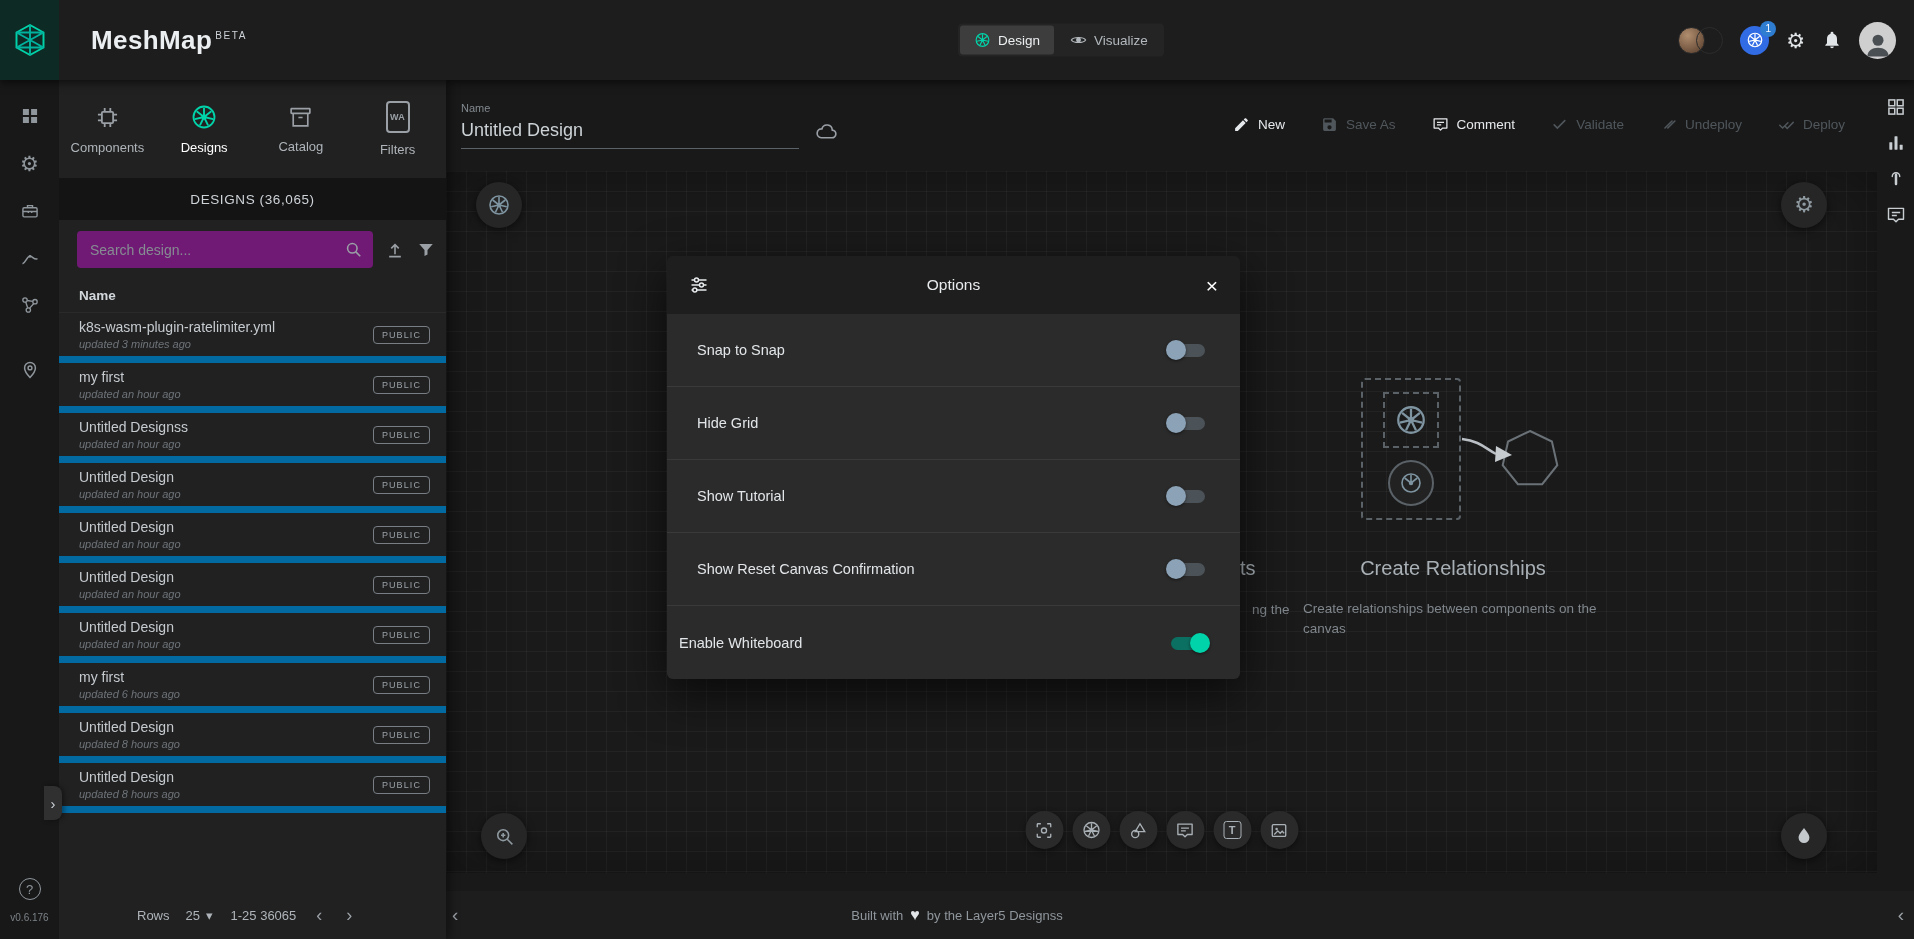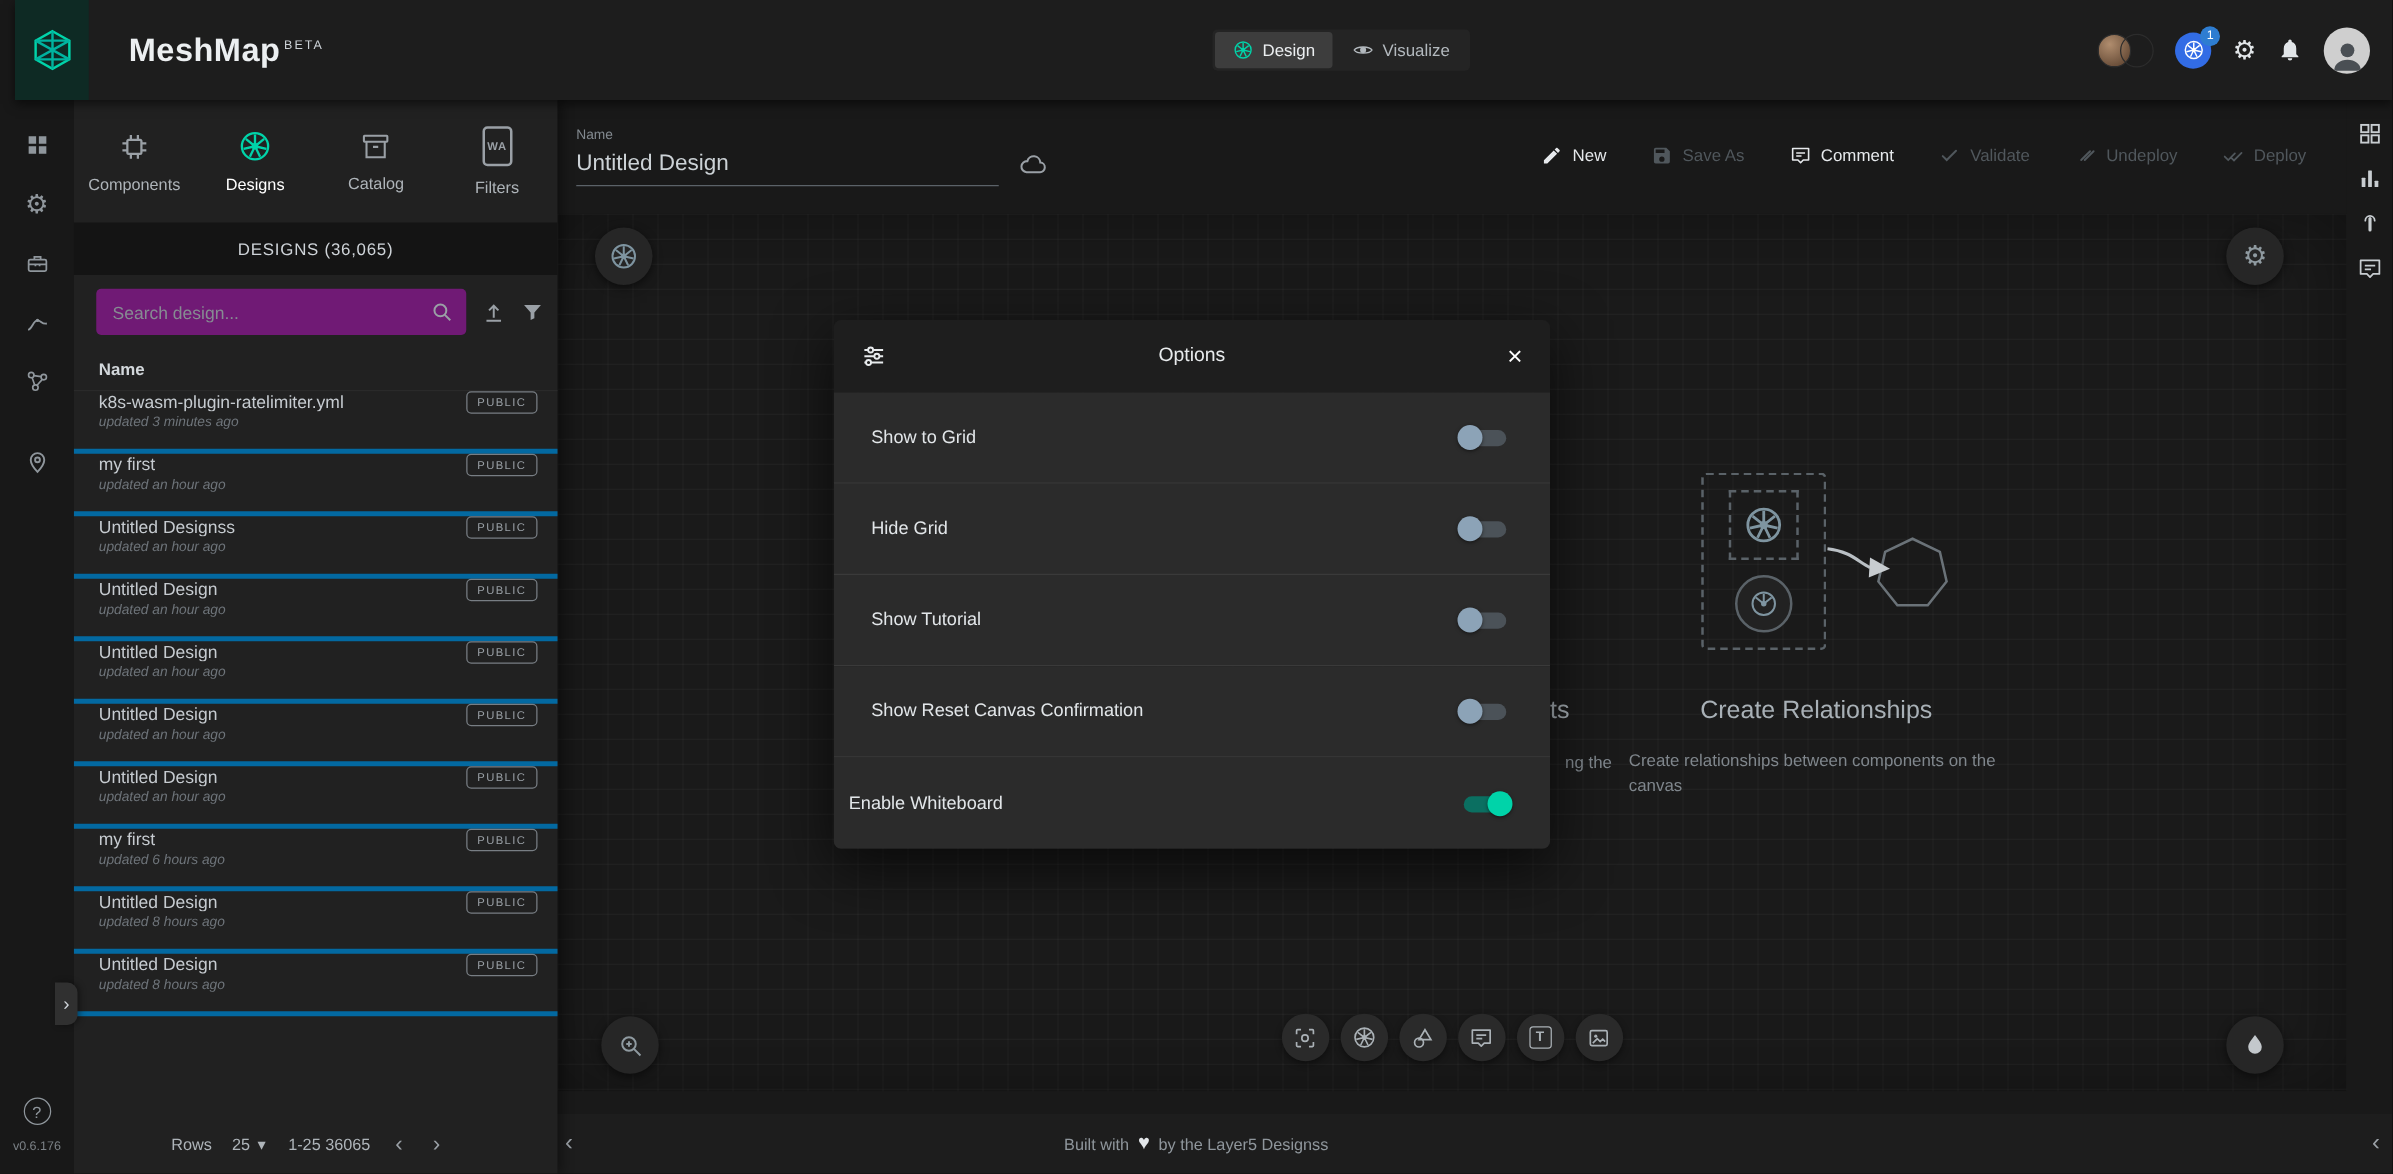--- a/index.html
+++ b/index.html
@@ -3,21 +3,21 @@
 <meta charset="utf-8">
 <style>
   * { margin:0; padding:0; box-sizing:border-box; }
   html,body { background:#0d0d0d; }
   body { font-family:"Liberation Sans", sans-serif; }
   svg { display:block; }
 
   .app { position:relative; width:1914px; height:939px; background:#191919; overflow:hidden; color:#c9ced3; }
 
   
-  .topbar { position:absolute; top:0; left:12px; right:0; height:80px; background:#1d1d1d;
+  .topbar { position:absolute; top:0; left:0; right:0; height:80px; background:#1d1d1d;
             box-shadow:0 3px 8px rgba(0,0,0,.55); z-index:50; display:flex; align-items:center; }
   .logo-box { width:59px; height:80px; background:#0e2a24; display:flex; align-items:center; justify-content:center; flex:0 0 auto; cursor:pointer; }
   .brand { margin-left:32px; font-size:26px; font-weight:700; color:#eceff1; letter-spacing:.4px; }
   .brand .beta { font-size:10px; font-weight:400; color:#cdd3d8; letter-spacing:1.6px; position:relative; top:-10px; margin-left:3px; }
   .mode-toggle { position:absolute; left:958px; top:50%; transform:translateY(-50%);
                  display:flex; background:#242424; border-radius:4px; padding:2px; gap:2px; }
   .mode-seg { display:flex; align-items:center; gap:7px; padding:6px 14px; border-radius:3px;
               font-size:13.5px; color:#b3b9be; cursor:pointer; }
   .mode-seg.active { background:#3d3d3d; color:#eceff1; }
   .top-right { position:absolute; right:18px; top:0; height:80px; display:flex; align-items:center; gap:17px; }
@@ -59,22 +59,22 @@
                  font-size:13.5px; letter-spacing:.6px; color:#ced3d8; flex:0 0 auto; }
   .search-row { display:flex; align-items:center; gap:12px; padding:11px 14px 9px 18px; flex:0 0 auto; }
   .search-box { flex:0 0 296px; height:37px; background:#701a75; border-radius:4px; display:flex; align-items:center;
                 padding:0 10px 0 13px; }
   .search-box input { flex:1; background:transparent; border:none; outline:none; color:#c9ced3; font-size:14px;
                       font-family:"Liberation Sans", sans-serif; }
   .search-box input::placeholder { color:#868c92; }
   .panel-tool { color:#9aa0a6; cursor:pointer; }
   .col-header { padding:11px 0 9px 20px; font-size:13.5px; font-weight:bold; color:#d2d7db; flex:0 0 auto; cursor:pointer; }
   .design-list { border-top:1px solid #2a2a2a; flex:0 0 auto; }
-  .design-row { height:50px; display:flex; align-items:flex-start; padding:0 16px 0 20px;
-                border-bottom:4px solid #0369a1; cursor:pointer;gap:36px; }
+  .design-row { height:50px; display:flex; align-items:center; padding:0 16px 0 20px;
+                border-bottom:7px solid #0369a1; cursor:pointer;gap:36px; }
   .design-info { flex:1; min-width:0; }
   .design-name { font-size:14px; color:#c6cbd0; white-space:nowrap; overflow:hidden; }
   .design-updated { font-size:11px; font-style:italic; color:#6e747a; margin-top:3px; }
   .public-badge { border:1px solid #787e84; color:#9aa0a6; border-radius:4px; font-size:9px; letter-spacing:1.1px;
                   padding:3px 8px; flex:0 0 auto; }
   .pagination { margin-top:auto; height:48px; display:flex; align-items:center; gap:16px; padding-left:78px;
                 font-size:13px; color:#aeb4b9; flex:0 0 auto; }
   .rows-select { display:flex; align-items:center; gap:6px; cursor:pointer; }
   .pag-arrow { font-size:18px; color:#9aa0a6; cursor:pointer; padding:0 4px; }
   .pag-range { margin-left:2px; }
@@ -596,21 +596,21 @@
               <path d="M3 6h18M3 12h18M3 18h18"></path>
               <circle cx="9" cy="6" r="2.4" fill="#1e1e1e"></circle>
               <circle cx="15" cy="12" r="2.4" fill="#1e1e1e"></circle>
               <circle cx="7" cy="18" r="2.4" fill="#1e1e1e"></circle>
             </svg>
         </span>
         <span class="modal-title">Options</span>
         <span class="modal-close"><span>×</span></span>
       </div>
       <div class="modal-row">
-        <span class="modal-label">Show to Grid</span>
+        <span class="modal-label">Snap to Snap</span>
         <div class="switch">
             <div class="track"></div>
             <div class="knob"></div>
           </div>
       </div>
       <div class="modal-row">
         <span class="modal-label">Hide Grid</span>
         <div class="switch">
             <div class="track"></div>
             <div class="knob"></div>

